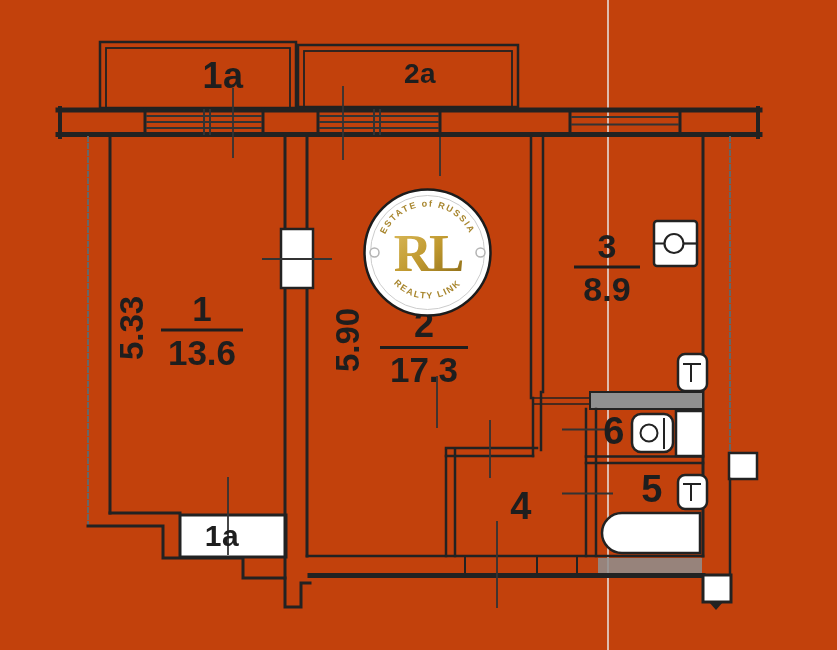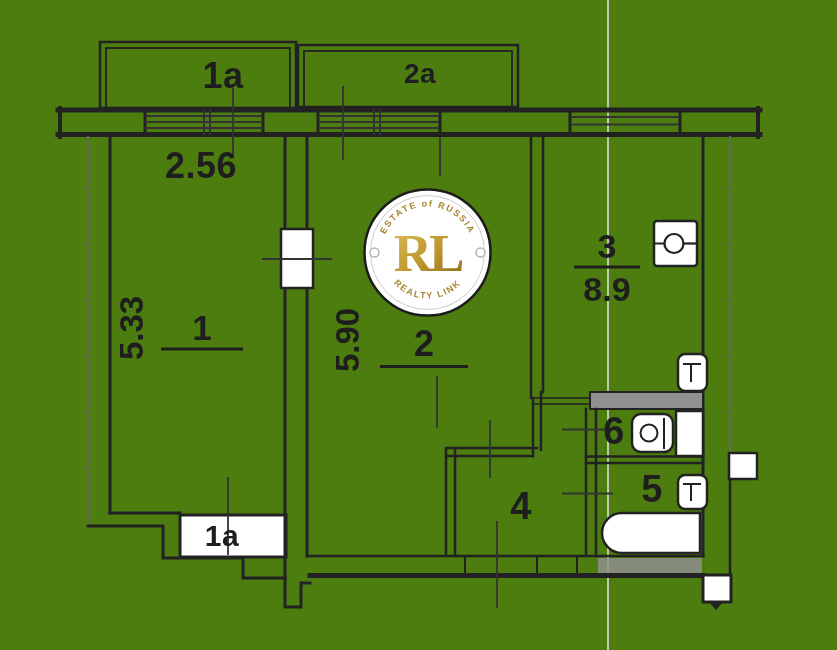--- a/index.html
+++ b/index.html
@@ -1,17 +1,17 @@
 <!DOCTYPE html>
 <html><head>
 <meta charset="utf-8">
 <style>
   html,body{margin:0;padding:0;background:#fff;}
   #stage{
-    position:relative;width:837px;height:650px;background:#4d7c0f;overflow:hidden;
+    position:relative;width:837px;height:650px;background:#c2410c;overflow:hidden;
     font-family:"Liberation Sans",sans-serif;color:#1d1d1d;
   }
   #plan-svg{position:absolute;left:0;top:0;}
   .lbl{
     position:absolute;transform:translate(-50%,-50%);
     font-weight:700;color:#1e1e1e;white-space:nowrap;line-height:1;
     letter-spacing:0.5px;
   }
   .vdim{
     position:absolute;transform:translate(-50%,-50%) rotate(-90deg);
@@ -183,30 +183,31 @@
       <path d="M228,477 V555"></path>
       <path d="M262,259 H332"></path>
       <path d="M562,429.5 H613"></path>
       <path d="M562,493.5 H613"></path>
     </g>
   </svg>
 
   <div class="lbl" style="left:223px;top:76px;font-size:36px;">1a</div>
   <div class="lbl" style="left:420px;top:74px;font-size:28px;">2a</div>
 
-  <div class="lbl" style="left:201px;top:166px;font-size:36px;">2.56</div>
 
   <div class="vdim" style="left:131px;top:328px;">5.33</div>
   <div class="vdim" style="left:347px;top:340px;">5.90</div>
 
   <div class="fraction fr1" style="left:202px;top:330px;">
     <div class="num">1</div>
+    <div class="area">13.6</div>
   </div>
   <div class="fraction fr2" style="left:424px;top:347px;">
     <div class="num">2</div>
+    <div class="area">17.3</div>
   </div>
   <div class="fraction fr3" style="left:607px;top:267px;">
     <div class="num">3</div>
     <div class="area">8.9</div>
   </div>
 
   <div class="lbl" style="left:521px;top:506px;font-size:38px;">4</div>
   <div class="lbl" style="left:652px;top:489px;font-size:38px;">5</div>
   <div class="lbl" style="left:614px;top:431px;font-size:38px;">6</div>
 

